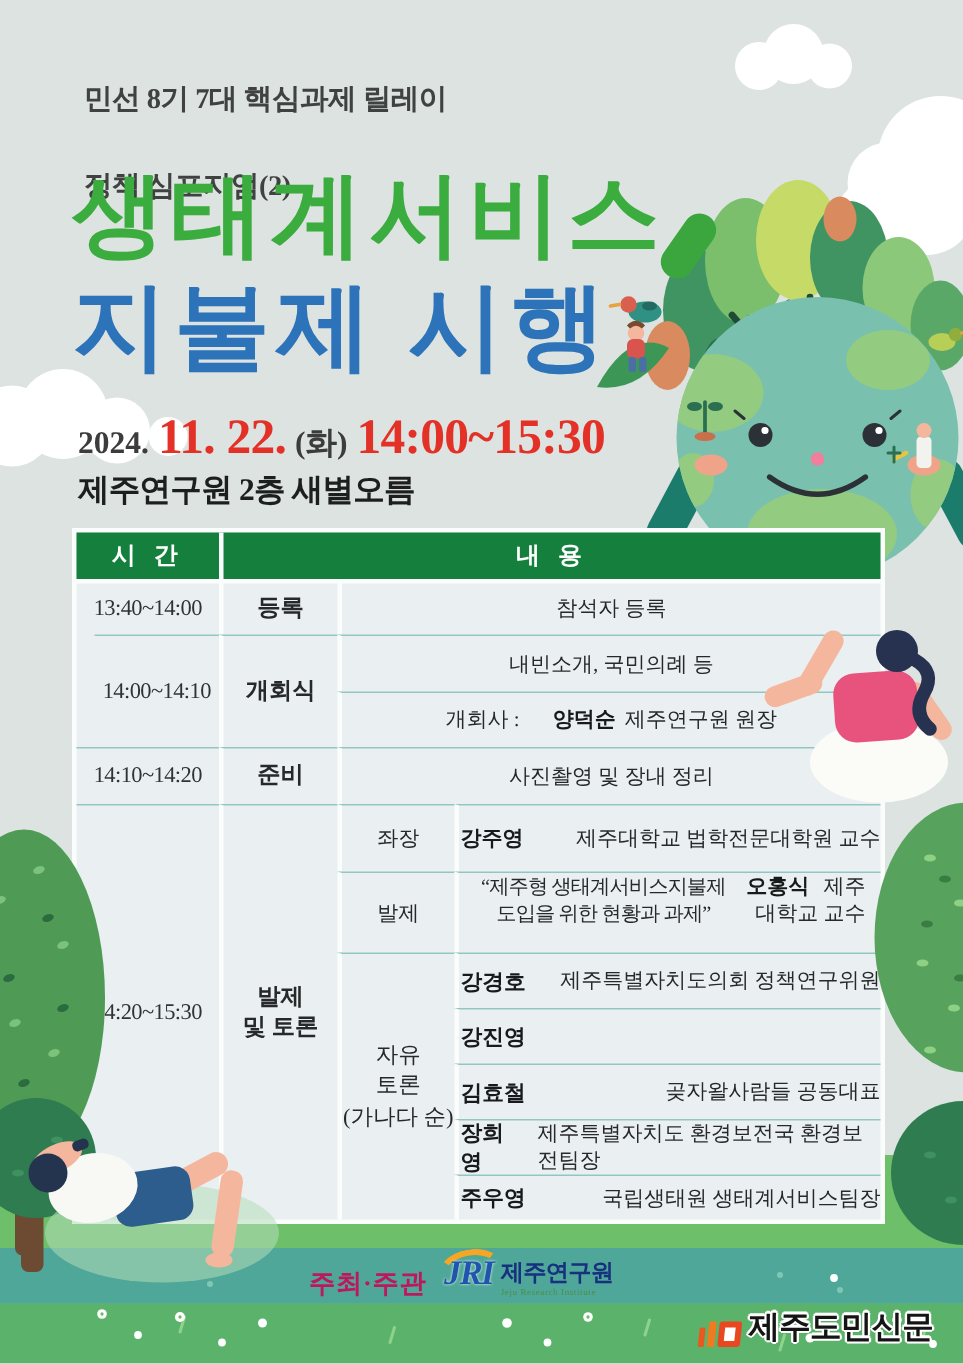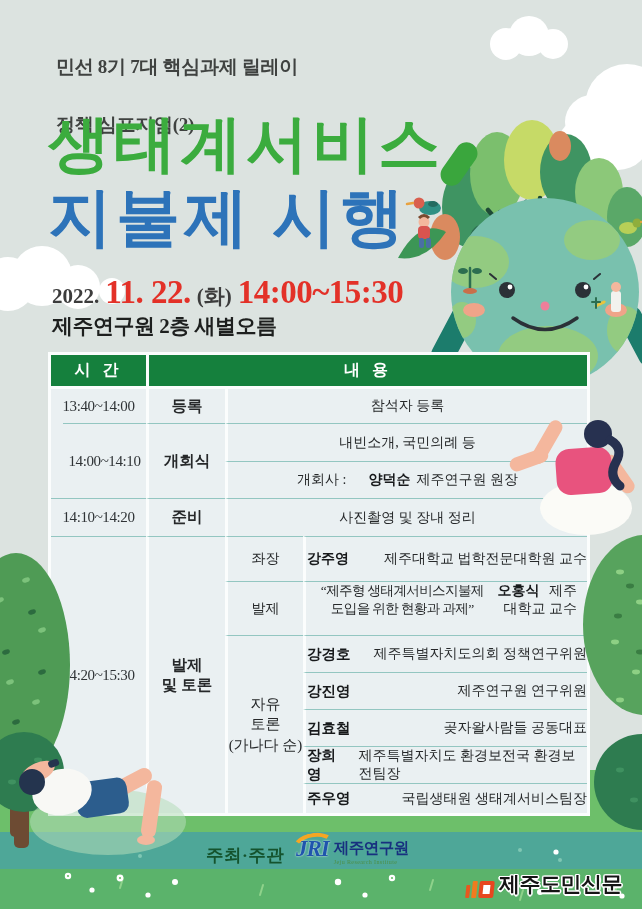--- a/index.html
+++ b/index.html
@@ -79,21 +79,21 @@
   .desc{margin-left:6px;}
   .disc .name{font-size:14.5px;}
   .disc .desc{margin-left:13px;}
   .pres-cell{flex-direction:row; justify-content:center; gap:3px; align-items:stretch; padding:0 10px;}
   .pres-title{font-size:13.5px; text-align:center; letter-spacing:-0.6px;}
   .pres-by{text-align:right; font-size:14px;}
 
   
   .host{
     position:absolute; left:206px; top:843px; z-index:3;
-    font-size:17.5px; font-weight:700; color:#14532d; letter-spacing:0.5px;
+    font-size:17.5px; font-weight:700; color:#be185d; letter-spacing:0.5px;
   }
   .jri-logo{position:absolute; left:296px; top:836px; z-index:3; display:flex; align-items:flex-start; gap:5px;}
   .jri-swoosh{
     position:absolute; left:-4px; top:-3px; width:36px; height:22px;
     border:4px solid transparent; border-top:4px solid #f5a623; border-radius:50%;
     transform:rotate(-10deg);
   }
   .jri-text{
     font-style:italic; font-weight:900; font-size:23px; color:#1f55ad; letter-spacing:-1px;
     text-shadow:0 0 2px #ffffff; position:relative;
@@ -265,21 +265,21 @@
 
   <div class="kicker"><span>민선 8기 7대 핵심과제 릴레이</span><br>
     <span>정책 심포지엄(2)</span></div>
 
   <div class="title">
     <span class="t1">생태계서비스</span>
     <span class="t2">지불제 시행</span>
   </div>
 
   <div class="date-line">
-    <span class="sm">2022.</span>
+    <span class="sm">2024.</span>
     <span class="lg">11. 22.</span>
     <span class="sm">(화)</span>
     <span class="lg">14:00~15:30</span>
   </div>
 
   <div class="venue">제주연구원 2층 새별오름</div>
 
   <div class="schedule">
     <div class="cell head h-time">시 간</div>
     <div class="cell head h-content bL">내 용</div>
@@ -323,21 +323,20 @@
     <div class="cell r-discl bL bT">자유
 토론
 (가나다 순)</div>
 
     <div class="cell left disc r-d0 bL bT">
       <span class="name">강경호</span>
       <span class="desc">제주특별자치도의회 정책연구위원</span>
     </div>
     <div class="cell left disc r-d1 bL bT">
       <span class="name">강진영</span>
-      <span class="desc">제주연구원 연구위원</span>
     </div>
     <div class="cell left disc r-d2 bL bT">
       <span class="name">김효철</span>
       <span class="desc">곶자왈사람들 공동대표</span>
     </div>
     <div class="cell left disc r-d3 bL bT">
       <span class="name">장희영</span>
       <span class="desc">제주특별자치도 환경보전국 환경보전팀장</span>
     </div>
     <div class="cell left disc r-d4 bL bT">

